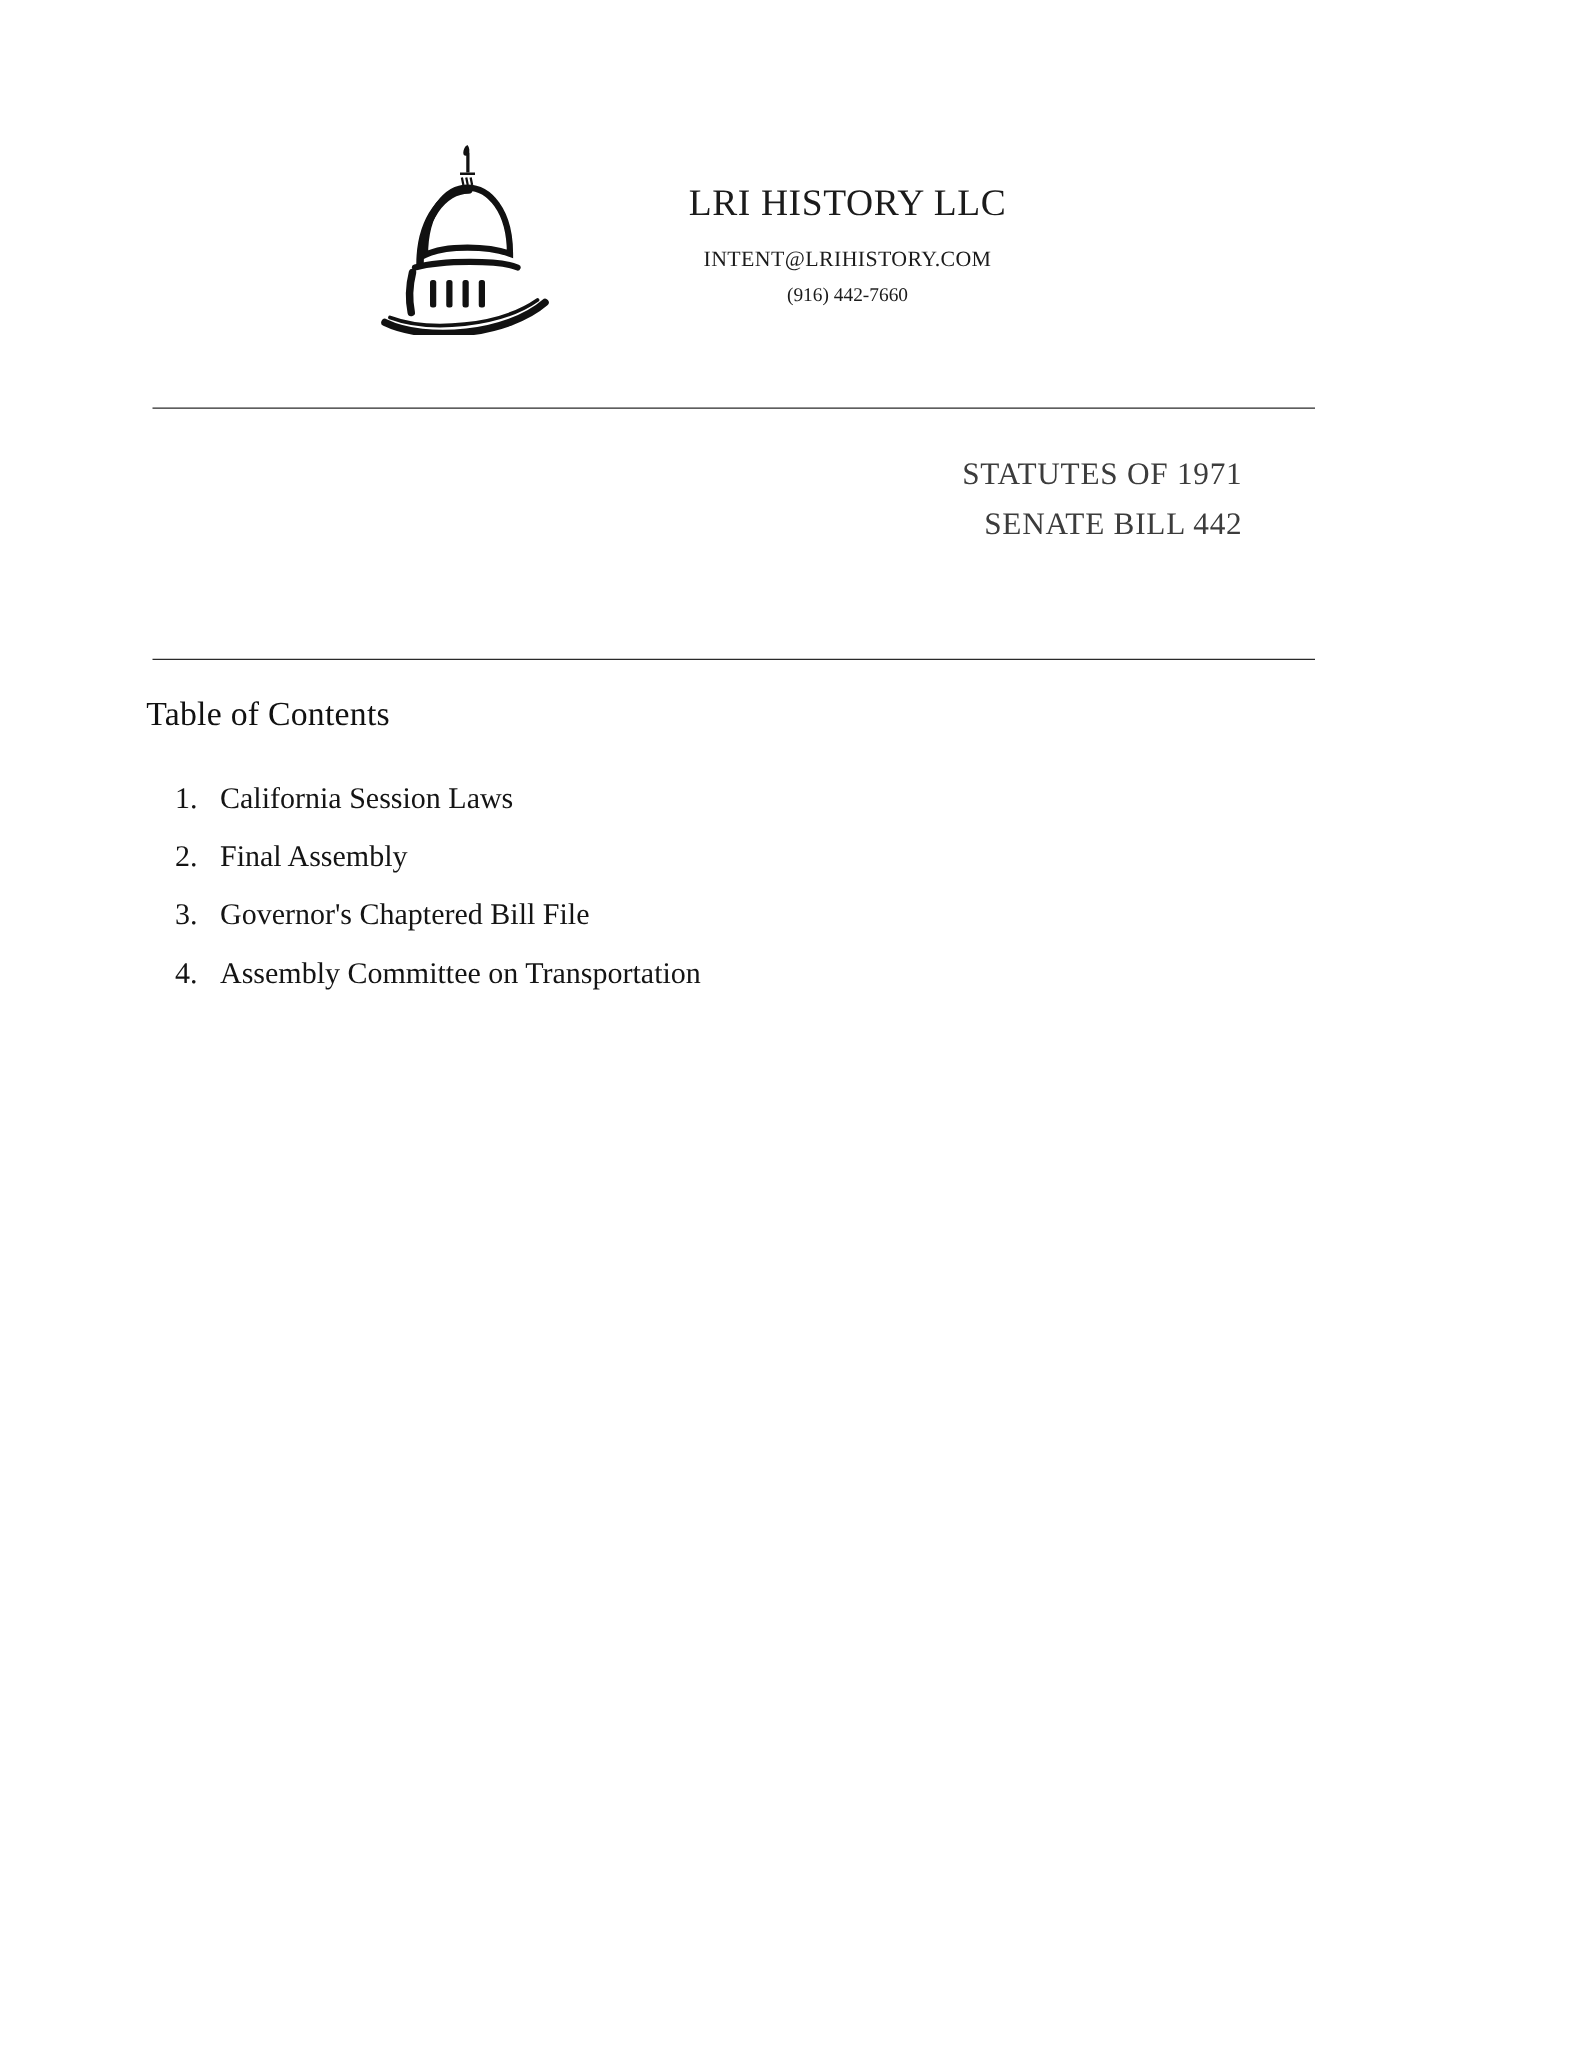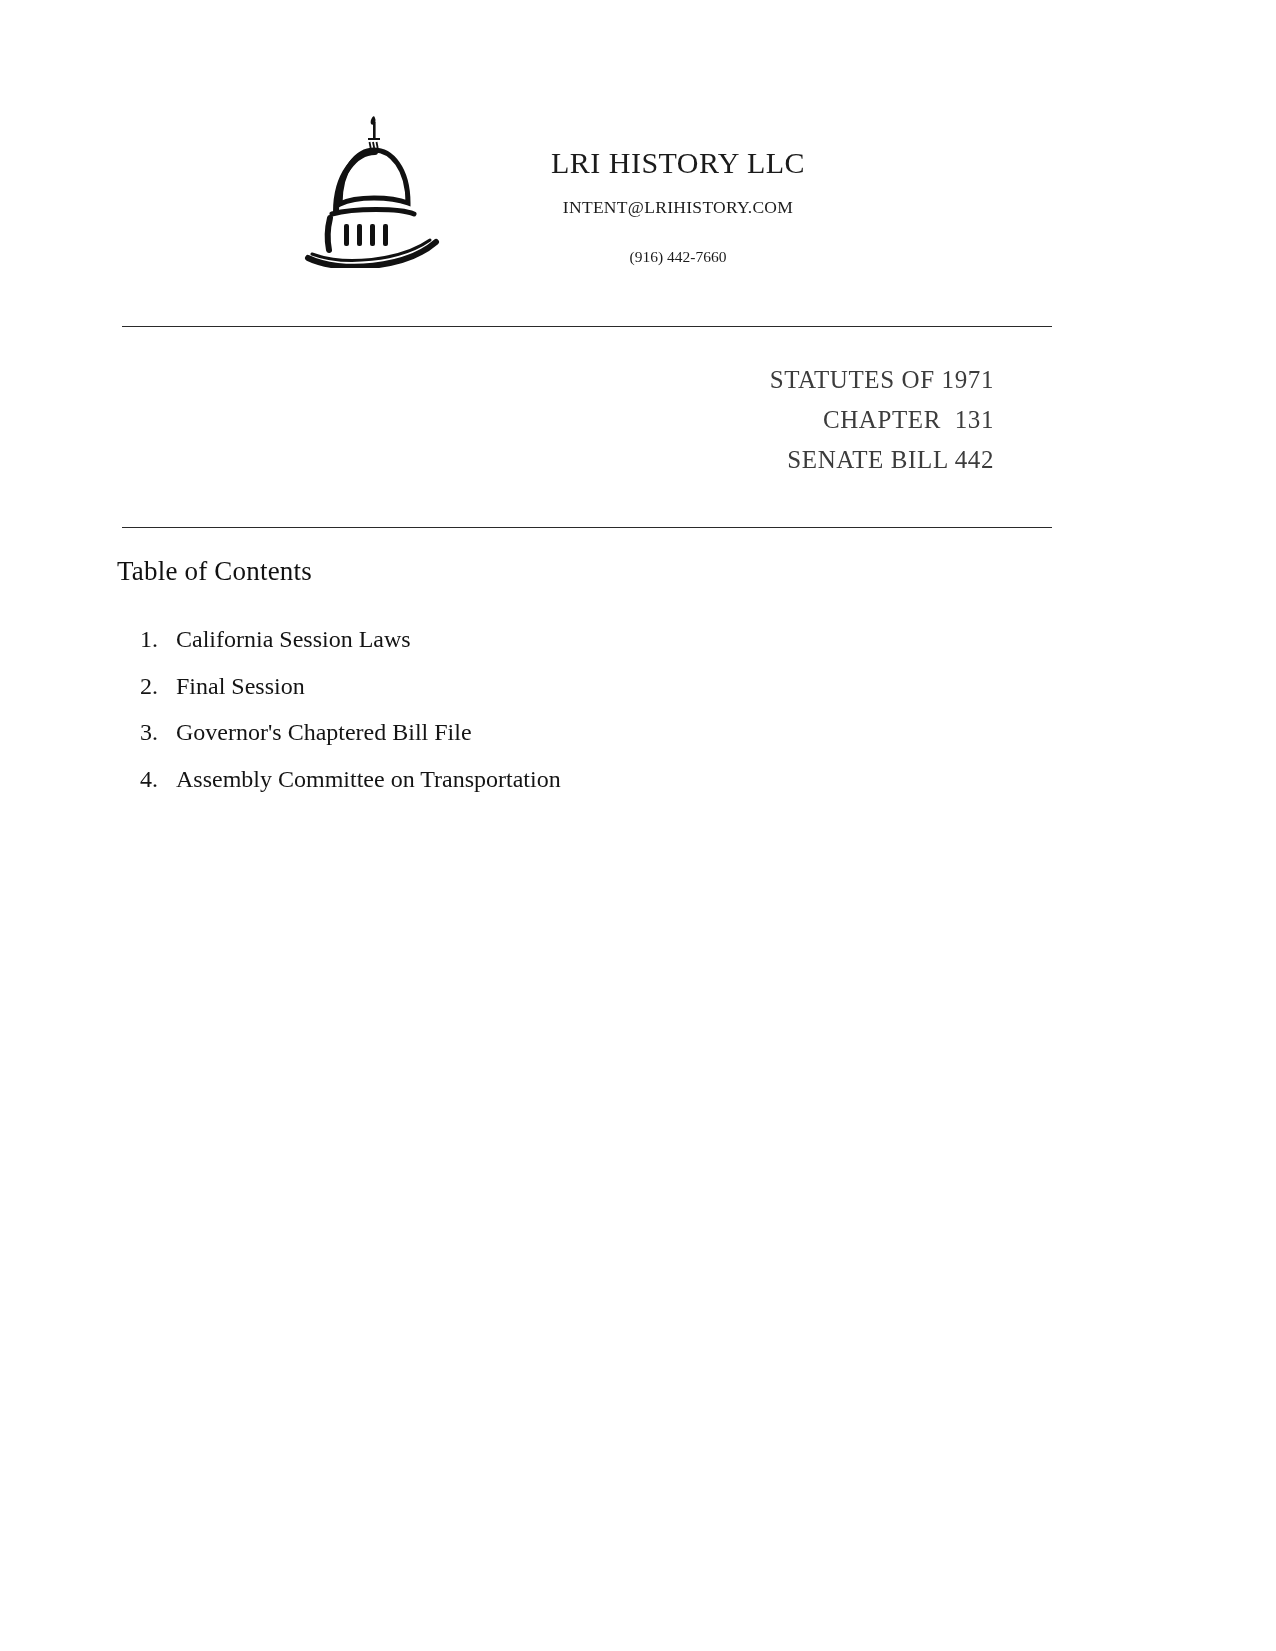--- a/index.html
+++ b/index.html
@@ -58,21 +58,20 @@
     font-size: 17.5px;
     letter-spacing: 0.3px;
     color: #1b1b1b;
     line-height: 1.65;
   }
   .org-phone {
     font-family: "Liberation Serif", serif;
     font-size: 15.5px;
     color: #1b1b1b;
     line-height: 1.9;
-    margin-top: 20px;
   }
 
   
   .rule {
     position: absolute;
     left: 122px;
     width: 930px;
     height: 1px;
     background: #2a2a2a;
   }
@@ -172,36 +171,35 @@
       <div class="org-name">LRI HISTORY LLC</div>
       <div class="org-line">INTENT@LRIHISTORY.COM</div>
       <div class="org-phone">(916) 442-7660</div>
     </div>
   </div>
 
   <div class="rule rule-top"></div>
 
   <div class="title-block">
     <div class="title-line">STATUTES OF 1971</div>
-    <div class="title-line">CHAPTER  131</div>
     <div class="title-line">SENATE BILL 442</div>
   </div>
 
   <div class="rule rule-bottom"></div>
 
   <div class="toc-heading">Table of Contents</div>
 
   <ol class="toc-list">
     <li class="toc-item">
       <span class="toc-num">1.</span>
       <span class="toc-label">California Session Laws</span>
     </li>
     <li class="toc-item">
       <span class="toc-num">2.</span>
-      <span class="toc-label">Final Session</span>
+      <span class="toc-label">Final Assembly</span>
     </li>
     <li class="toc-item">
       <span class="toc-num">3.</span>
       <span class="toc-label">Governor's Chaptered Bill File</span>
     </li>
     <li class="toc-item">
       <span class="toc-num">4.</span>
       <span class="toc-label">Assembly Committee on Transportation</span>
     </li>
   </ol>

